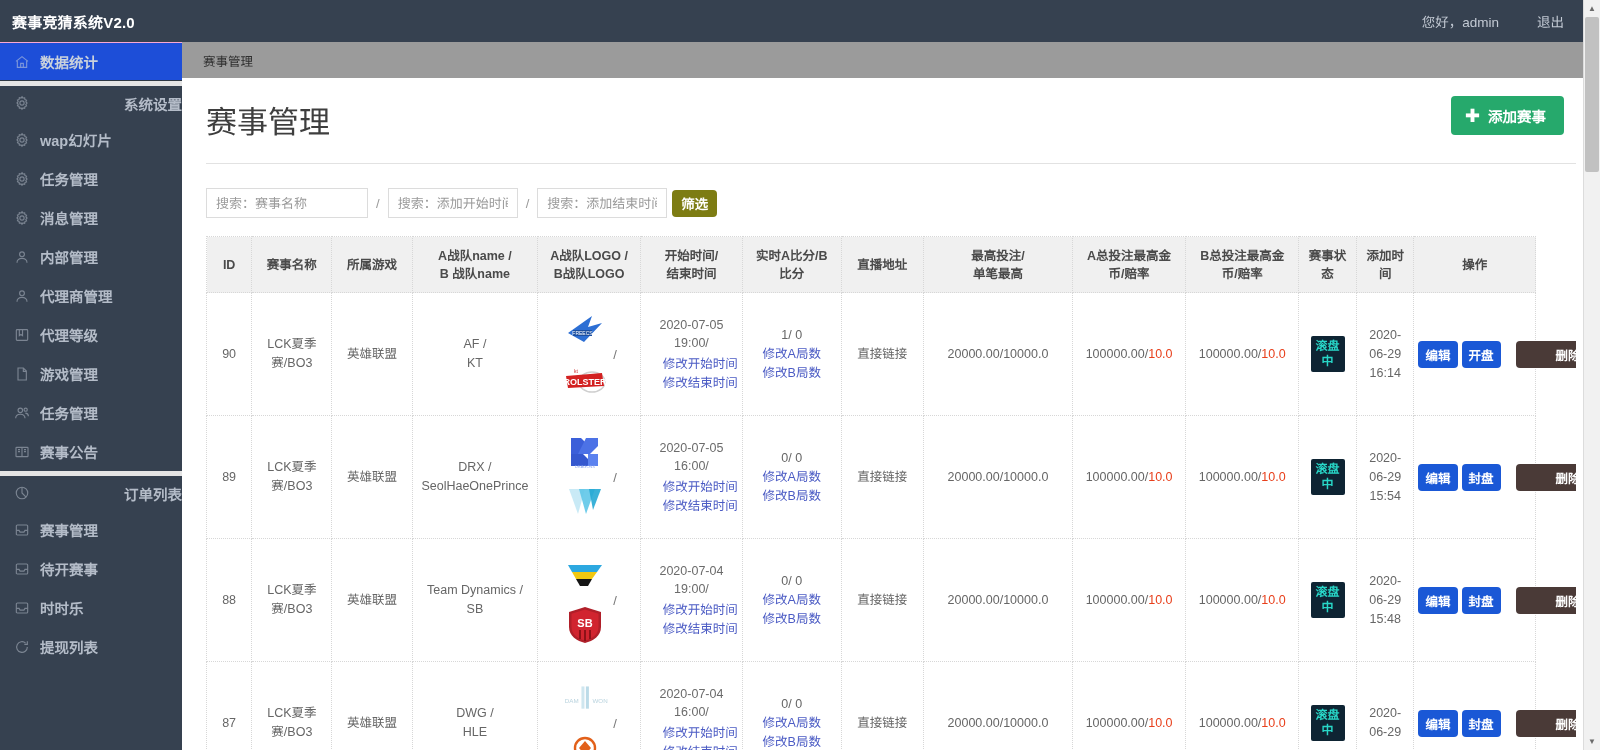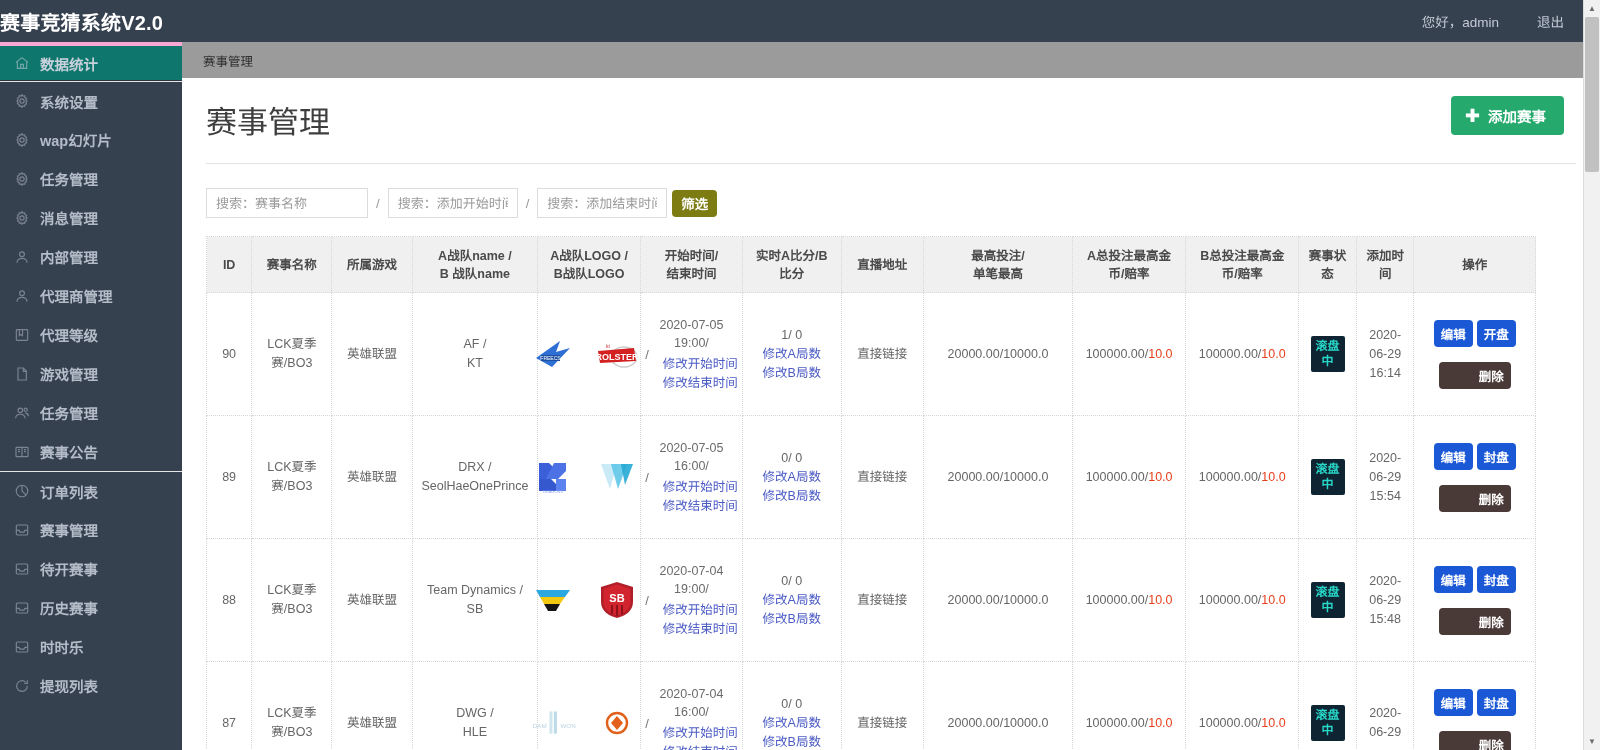--- a/index.html
+++ b/index.html
@@ -16,44 +16,44 @@
   
   .sidebar {
     position: absolute; left: 0; top: 0;
     width: 182px; height: 750px;
     background: #364150;
     overflow: hidden;
   }
   .brand {
     height: 42px;
     display: flex; align-items: center;
-    padding-left: 0;
+    padding-left: 12px;
     color: #fff;
-    font-size: 20px;
+    font-size: 15px;
     font-weight: bold;
     letter-spacing: .2px;
   }
   .nav { padding: 0; }
   .nav-item {
     display: flex; align-items: center;
     height: 39px;
     padding-left: 14px;
     color: #b4bcc8;
     font-size: 14.5px;
     font-weight: bold;
     cursor: pointer;
     position: relative;
   }
   .nav-item.active {
-    background: #0f766e;
+    background: #1d4ed8;
     color: #c9d1dc;
-    border-top: 4px solid #f9a8d4;
+    border-top: 1px solid #f9a8d4;
     border-bottom: 1px solid #2d3744;
   }
-  .nav-item.group-start { border-top: 1px solid #e5e5e5; }
+  .nav-item.group-start { border-top: 5px solid #e5e5e5; justify-content: space-between; }
   .nav-ico {
     width: 26px; height: 18px;
     display: inline-flex; align-items: center; justify-content: flex-start;
     opacity: .55;
     flex: 0 0 26px;
   }
   .nav-ico svg { width: 16px; height: 16px; display: block; }
   .nav-label { white-space: nowrap; }
 
   
@@ -200,41 +200,41 @@
   .c-added  { width: 56px; }
   .c-ops    { width: 118px; }
 
   .lnk { color: #4b5bc4; cursor: pointer; display: block; font-size: 12.5px; }
   .time-main { color: #6b6b6b; }
   .time-links { margin-top: 2px; text-align: right; }
   .red { color: #e8401c; }
 
   
   .logo-cell { display: flex; align-items: center; justify-content: center; gap: 4px; }
-  .logo-stack { display: flex; flex-direction: row; align-items: center; gap: 16px; }
+  .logo-stack { display: flex; flex-direction: column; align-items: center; gap: 16px; }
   .logo-slash { color: #777; font-size: 13px; align-self: center; padding-top: 2px; }
   .logo-box { width: 48px; height: 34px; display: flex; align-items: center; justify-content: center; }
   .logo-box svg { display: block; }
 
   
   .badge {
     display: inline-block;
     background: #0e2433;
     color: #28d7c8;
     font-size: 12px;
     font-weight: bold;
     line-height: 1.25;
     padding: 3px 4px;
     border-radius: 2px;
     width: 34px;
     word-break: break-all;
   }
 
   
-  .ops { display: flex; flex-direction: column; align-items: center; gap: 15px; }
+  .ops { display: flex; align-items: center; gap: 15px; }
   .ops-row { display: flex; gap: 4px; justify-content: center; }
   .btn-sm {
     border: none; border-radius: 4px;
     color: #fff; font-size: 12.5px; font-weight: bold;
     padding: 4px 7px; cursor: pointer;
     font-family: "Liberation Sans", sans-serif;
     white-space: nowrap;
   }
   .btn-primary { background: #1a58d6; }
   .btn-dark    { background: #4a3a37; padding-left: 40px; }
@@ -390,29 +390,20 @@
           <span class="nav-label">赛事管理</span>
         </div>
         <div class="nav-item">
           <span class="nav-ico">
             <svg viewBox="0 0 24 24" fill="none" stroke="currentColor" stroke-width="1.7">
               <rect x="3.5" y="4.5" width="17" height="15" rx="1.6"></rect>
               <path d="M3.5 12.5h4l1.6 2.6h5.8l1.6-2.6h4"></path>
             </svg>
           </span>
           <span class="nav-label">待开赛事</span>
-        </div>
-        <div class="nav-item">
-          <span class="nav-ico">
-            <svg viewBox="0 0 24 24" fill="none" stroke="currentColor" stroke-width="1.7">
-              <rect x="3.5" y="4.5" width="17" height="15" rx="1.6"></rect>
-              <path d="M3.5 12.5h4l1.6 2.6h5.8l1.6-2.6h4"></path>
-            </svg>
-          </span>
-          <span class="nav-label">历史赛事</span>
         </div>
         <div class="nav-item">
           <span class="nav-ico">
             <svg viewBox="0 0 24 24" fill="none" stroke="currentColor" stroke-width="1.7">
               <rect x="3.5" y="4.5" width="17" height="15" rx="1.6"></rect>
               <path d="M3.5 12.5h4l1.6 2.6h5.8l1.6-2.6h4"></path>
             </svg>
           </span>
           <span class="nav-label">时时乐</span>
         </div>

